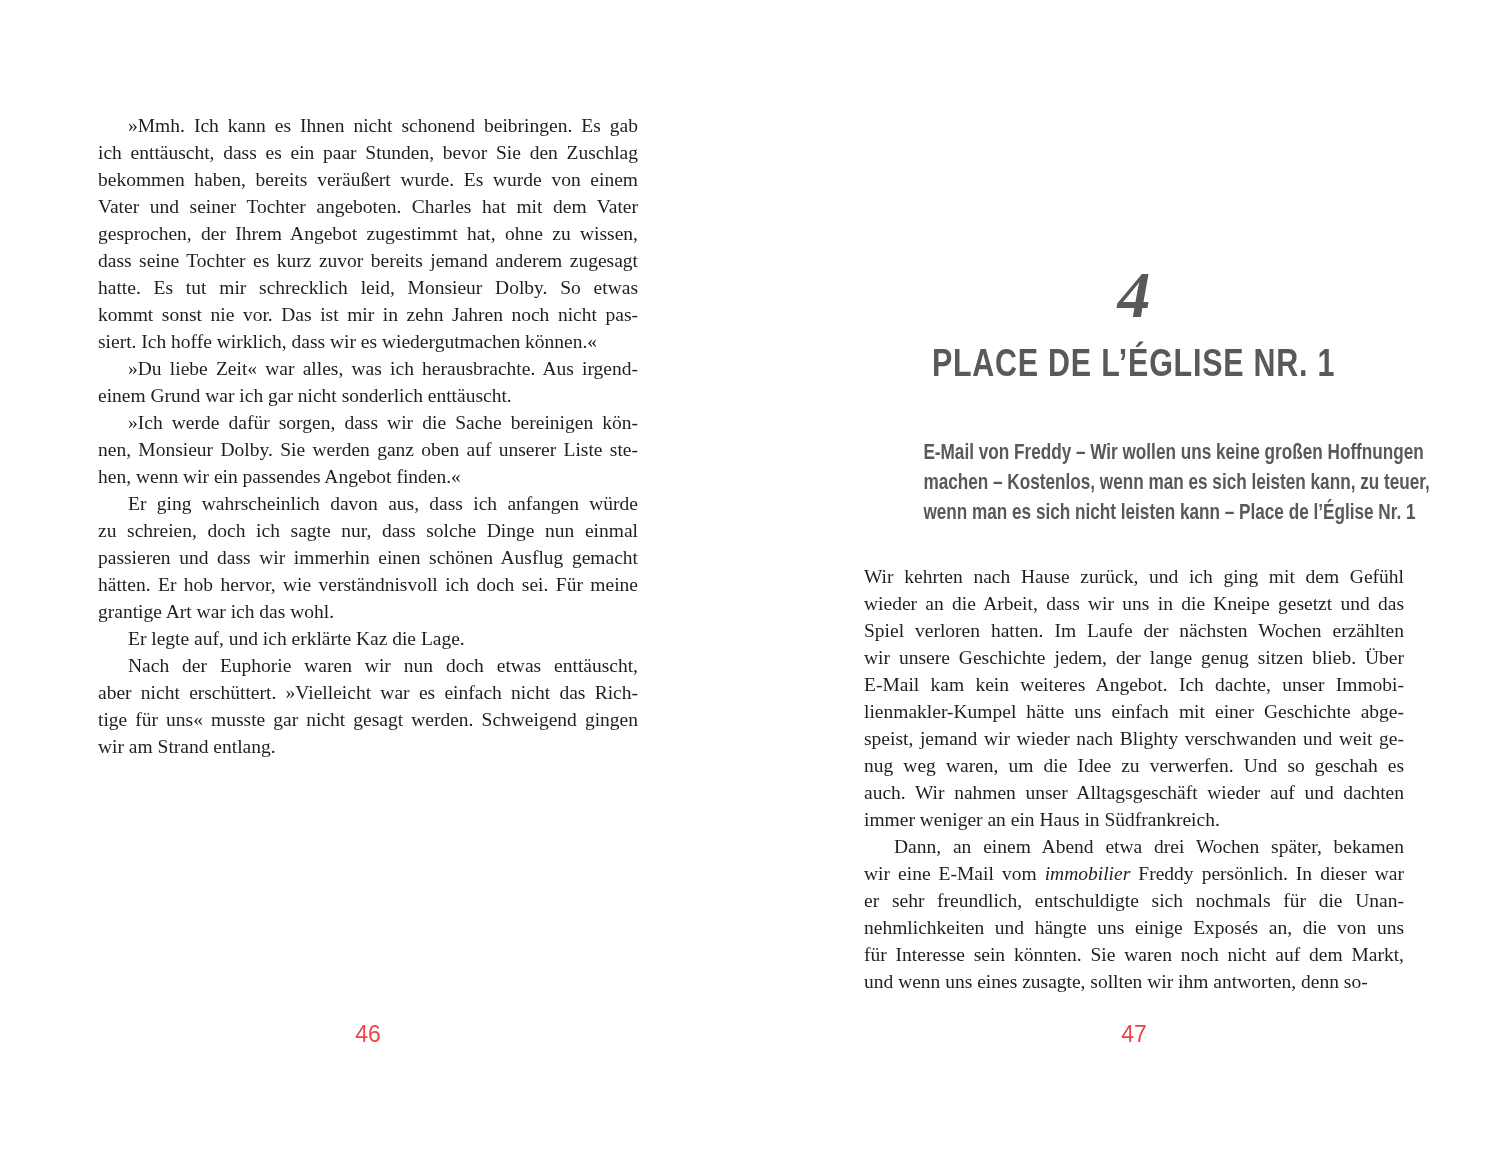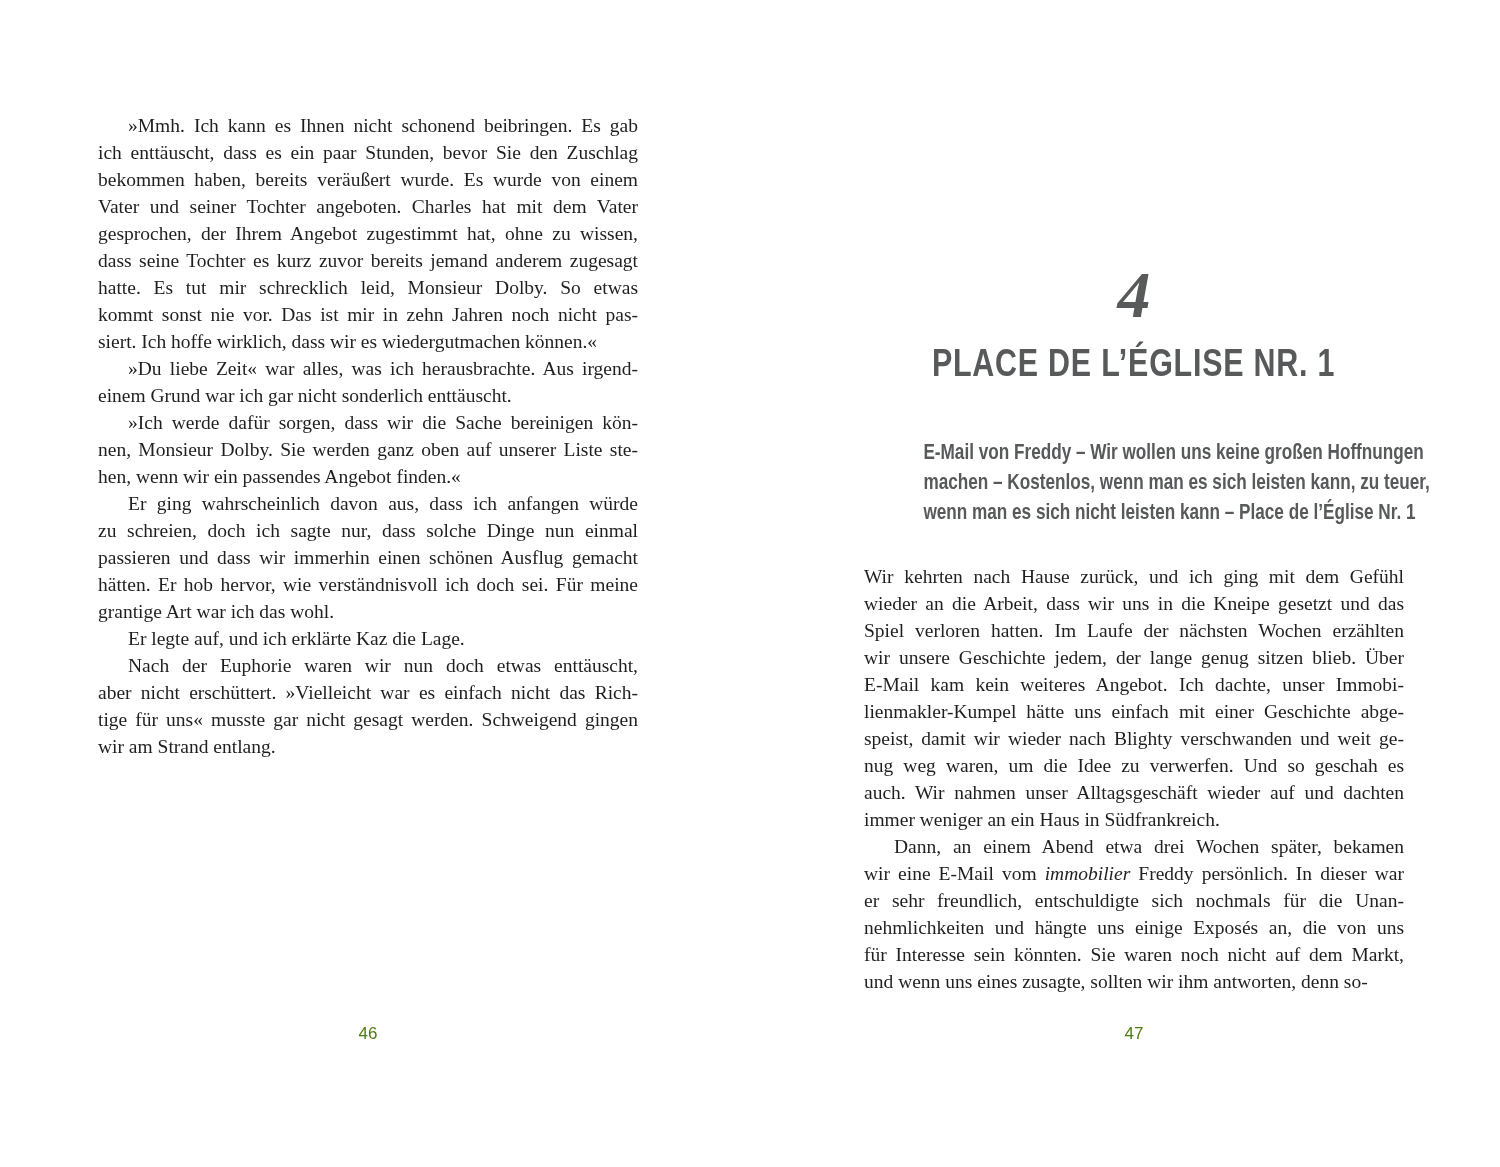--- a/index.html
+++ b/index.html
@@ -84,23 +84,23 @@
   }
   .epigraph-line { white-space: nowrap; }
 
   
   .page-number {
     position: absolute;
     top: 1020px;
     width: 540px;
     text-align: center;
     font-family: "Liberation Sans", sans-serif;
-    font-size: 17px;
+    font-size: 23px;
     line-height: 28px;
-    color: #4d7c0f;
+    color: #ef4444;
   }
   .folio-left  { left: 98px; }
   .folio-right { left: 864px; }
 </style>
 </head>
 <body>
 
 <div class="book">
 
   <section class="page">
@@ -143,21 +143,21 @@
       <div class="epigraph-line">machen – Kostenlos, wenn man es sich leisten kann, zu teuer,</div>
       <div class="epigraph-line">wenn man es sich nicht leisten kann – Place de l’Église Nr. 1</div>
     </div>
     <div class="text-column right-col">
         <div class="line">Wir kehrten nach Hause zurück, und ich ging mit dem Gefühl</div>
         <div class="line">wieder an die Arbeit, dass wir uns in die Kneipe gesetzt und das</div>
         <div class="line">Spiel verloren hatten. Im Laufe der nächsten Wochen erzählten</div>
         <div class="line">wir unsere Geschichte jedem, der lange genug sitzen blieb. Über</div>
         <div class="line">E-Mail kam kein weiteres Angebot. Ich dachte, unser Immobi-</div>
         <div class="line">lienmakler-Kumpel hätte uns einfach mit einer Geschichte abge-</div>
-        <div class="line">speist, damit wir wieder nach Blighty verschwanden und weit ge-</div>
+        <div class="line">speist, jemand wir wieder nach Blighty verschwanden und weit ge-</div>
         <div class="line">nug weg waren, um die Idee zu verwerfen. Und so geschah es</div>
         <div class="line">auch. Wir nahmen unser Alltagsgeschäft wieder auf und dachten</div>
         <div class="line para-end">immer weniger an ein Haus in Südfrankreich.</div>
         <div class="line indent">Dann, an einem Abend etwa drei Wochen später, bekamen</div>
         <div class="line">wir eine E-Mail vom <i>immobilier</i> Freddy persönlich. In dieser war</div>
         <div class="line">er sehr freundlich, entschuldigte sich nochmals für die Unan-</div>
         <div class="line">nehmlichkeiten und hängte uns einige Exposés an, die von uns</div>
         <div class="line">für Interesse sein könnten. Sie waren noch nicht auf dem Markt,</div>
         <div class="line para-end">und wenn uns eines zusagte, sollten wir ihm antworten, denn so-</div>
       </div>

